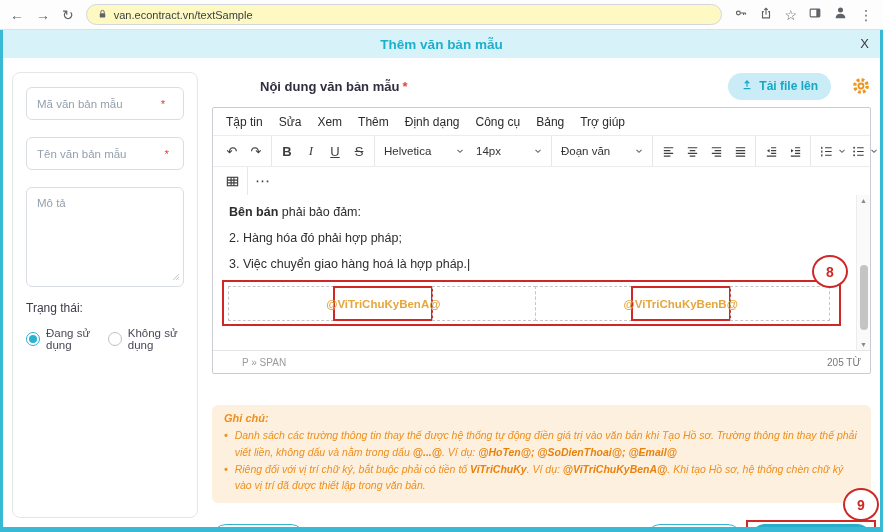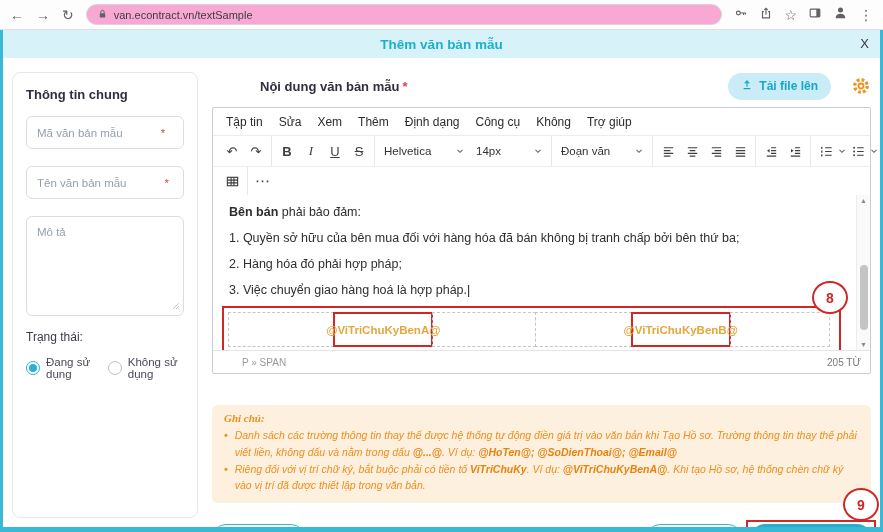--- a/index.html
+++ b/index.html
@@ -4,21 +4,21 @@
 <style>
   * { margin:0; padding:0; box-sizing:border-box; }
   html,body { width:883px; height:532px; }
   body { font-family:"Liberation Sans", sans-serif; background:#fff; }
   .page { position:relative; width:883px; height:532px; background:#fff; overflow:hidden; }
 
   
   .chrome { position:absolute; left:0; top:0; width:883px; height:30px; background:#fdfdfd;
     border-bottom:1px solid #dcdfe3; display:flex; align-items:center; padding:0 10px; gap:12px; }
   .nav-ic { font-size:14px; color:#5f6368; cursor:pointer; line-height:1; }
-  .url-pill { flex:1; height:21px; background:#f9a8d4; border:1px solid #d3d7dc; border-radius:11px;
+  .url-pill { flex:1; height:21px; background:#fef9c3; border:1px solid #d3d7dc; border-radius:11px;
     display:flex; align-items:center; padding:8px 10px; gap:6px; }
   .url-text { font-size:11px; color:#3c4043; }
   .chrome-right { display:flex; align-items:center; gap:11px; }
 
   
   .modal-header { position:absolute; left:0; top:30px; width:883px; height:28px; background:#d7f2f9;
     display:flex; align-items:center; justify-content:center; }
   .modal-title { font-size:13.5px; font-weight:bold; color:#1cb0cd; }
   .modal-close { position:absolute; right:14px; top:6px; font-size:13px; color:#3a3a3a; cursor:pointer; }
 
@@ -98,21 +98,21 @@
     border-radius:4px; cursor:grab; }
 
   .statusbar { height:23px; border-top:1px solid #e5e5e5; display:flex; align-items:center;
     justify-content:space-between; padding:0 9px; }
   .status-path { font-size:10px; color:#9a9a9a;margin-left:20px; }
   .word-count { font-size:10px; color:#777; }
 
   
   .note-box { margin-top:31px; background:#fdf0df; border-radius:6px; padding:7px 12px 9px;
     color:#ee8e1c; font-style:italic; }
-  .note-heading { font-size:11px; font-weight:bold; margin-bottom:3px;font-family:Liberation Serif, serif; }
+  .note-heading { font-size:11px; font-weight:bold; margin-bottom:3px; }
   .note-line { display:flex; gap:7px; font-size:10.5px; line-height:1.6; }
   .note-bullet { font-weight:bold; }
   .note-strong { font-weight:bold; color:#e8820d; }
 
   
   .footer { margin-top:21px; display:flex; align-items:center; }
   .btn { font-family:inherit; font-size:12px; font-weight:bold; border-radius:17px; height:28px;
     padding:0 15px; cursor:pointer; }
   .btn-outline { background:#fff; border:1px solid #35b4d0; color:#1fa9c9; }
   .footer-spacer { flex:1; }
@@ -172,21 +172,20 @@
   </div>
 
   <div class="modal-header">
     <span class="modal-title">Thêm văn bản mẫu</span>
     <span class="modal-close">X</span>
   </div>
 
   <div class="frame-border"></div>
 
   <div class="sidebar-card">
-    <div class="sidebar-heading">Thông tin chung</div>
     <div class="fake-input">
       <span>Mã văn bản mẫu</span>
       <span class="req">*</span>
     </div>
     <div class="fake-input">
       <span>Tên văn bản mẫu</span>
       <span class="req">*</span>
     </div>
     <div class="fake-input fake-textarea">
       <span>Mô tả</span>
@@ -238,21 +237,21 @@
 
     <div class="editor">
 
       <div class="menubar">
         <span class="menu-item">Tập tin</span>
         <span class="menu-item">Sửa</span>
         <span class="menu-item">Xem</span>
         <span class="menu-item">Thêm</span>
         <span class="menu-item">Định dạng</span>
         <span class="menu-item">Công cụ</span>
-        <span class="menu-item">Không</span>
+        <span class="menu-item">Bảng</span>
         <span class="menu-item">Trợ giúp</span>
       </div>
 
       <div class="toolbar">
         <div class="tb-group">
           <span class="tb-btn">↶</span>
           <span class="tb-btn">↷</span>
         </div>
         <div class="tb-group">
           <span class="tb-btn bold">B</span>
@@ -368,21 +367,20 @@
               </svg>
             </span>
         </div>
         <div class="tb-group">
           <span class="tb-btn more-dots">⋯</span>
         </div>
       </div>
 
       <div class="edit-area">
         <p><b>Bên bán</b><span> phải bảo đảm:</span></p>
-        <p>1. Quyền sở hữu của bên mua đối với hàng hóa đã bán không bị tranh chấp bởi bên thứ ba;</p>
         <p>2. Hàng hóa đó phải hợp pháp;</p>
         <p><span>3. Việc chuyển giao hàng hoá là hợp pháp.</span><span class="caret">|</span></p>
 
         <div class="table-wrap">
           <div class="sig-table">
             <div class="sig-cell c0"></div>
             <div class="sig-cell c1 token">@ViTriChuKyBenA@</div>
             <div class="sig-cell c2"></div>
             <div class="sig-cell c3"></div>
             <div class="sig-cell c4 token">@ViTriChuKyBenB@</div>

